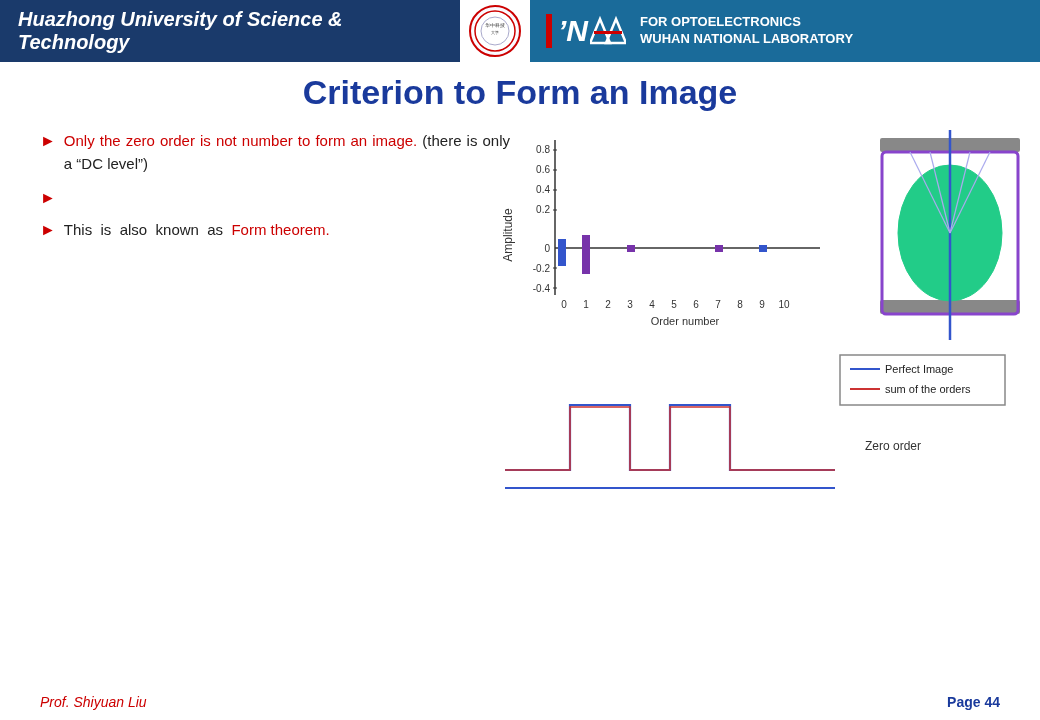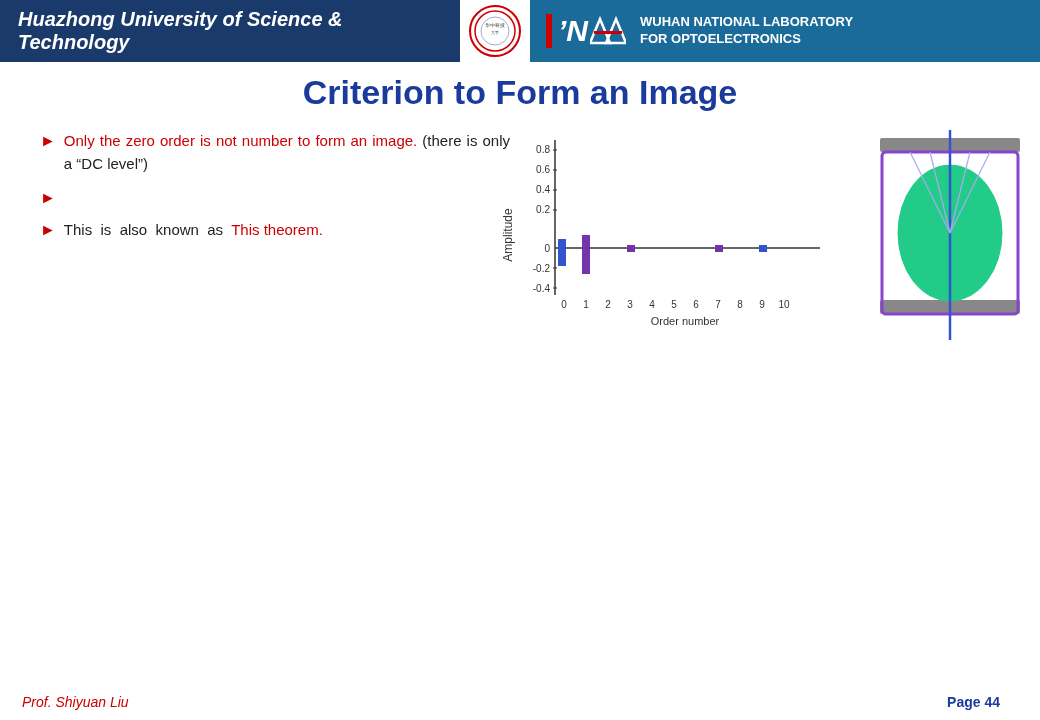--- a/index.html
+++ b/index.html
@@ -154,21 +154,21 @@
       height: 185px;
       position: relative;
       margin-left: -80px;
       margin-top: 0;
     }
 
     
     .footer {
       position: absolute;
       bottom: 10px;
-      left: 22px;
+      left: 40px;
       right: 40px;
       display: flex;
       justify-content: space-between;
       align-items: center;
       gap: 48px;
     }
     .footer-left {
       color: #cc0000;
       font-size: 14px;
       font-style: italic;
@@ -200,22 +200,22 @@
     <div class="nl-logo">
       <span style="color:#fff;font-style:italic;font-size:30px;font-weight:900;">’</span>
       <span style="color:#fff;font-size:30px;font-weight:900;font-style:italic;">N</span>
       <svg width="36" height="32" viewBox="0 0 36 32" style="margin:0 2px;">
         <polygon points="0,28 10,4 20,28" fill="none" stroke="#fff" stroke-width="2.5"></polygon>
         <polygon points="16,28 26,4 36,28" fill="none" stroke="#fff" stroke-width="2.5"></polygon>
         <rect x="4" y="16" width="28" height="3" fill="#cc0000"></rect>
       </svg>
     </div>
     <div class="header-right-text">
+      <div>FOR OPTOELECTRONICS</div>
       <div>WUHAN NATIONAL LABORATORY</div>
-      <div>FOR OPTOELECTRONICS</div>
     </div>
   </div>
 </div>
 
 <div class="main">
   <h1 class="page-title">Criterion to Form an Image</h1>
 
   <div class="content-row">
 
     <div class="left-panel">
@@ -228,21 +228,21 @@
         </span>
       </div>
 
       <div class="bullet-item">
         <span class="bullet-arrow">►</span>
       </div>
 
       <div class="bullet-item">
         <span class="bullet-arrow">►</span>
         <span class="bullet-text">
-          This&nbsp; is&nbsp; also&nbsp; known&nbsp; as&nbsp; <span class="red-text">This theorem.</span>
+          This&nbsp; is&nbsp; also&nbsp; known&nbsp; as&nbsp; <span class="red-text">Form theorem.</span>
         </span>
       </div>
     </div>
 
     <div class="right-panel">
 
       <div style="display:flex; align-items:flex-start; gap:10px; width:100%;">
 
         <div class="chart-container">
           <svg width="340" height="210" viewBox="0 0 340 210">
@@ -312,20 +312,62 @@
             <line x1="100" y1="0" x2="100" y2="210" stroke="#3355cc" stroke-width="2.5"></line>
 
             <line x1="60" y1="22" x2="100" y2="103" stroke="#aaaaee" stroke-width="1.2"></line>
             <line x1="80" y1="22" x2="100" y2="103" stroke="#aaaaee" stroke-width="1.2"></line>
             <line x1="120" y1="22" x2="100" y2="103" stroke="#aaaaee" stroke-width="1.2"></line>
             <line x1="140" y1="22" x2="100" y2="103" stroke="#aaaaee" stroke-width="1.2"></line>
           </svg>
         </div>
       </div>
 
+      <div class="bottom-chart" style="position:relative;">
+        <svg width="520" height="185" viewBox="0 0 520 185">
+
+          <rect x="345" y="15" width="165" height="50" fill="white" stroke="#888" stroke-width="1.5"></rect>
+
+          <line x1="355" y1="29" x2="385" y2="29" stroke="#3355cc" stroke-width="2"></line>
+          <text x="390" y="33" font-size="11" fill="#222">Perfect Image</text>
+
+          <line x1="355" y1="49" x2="385" y2="49" stroke="#cc3333" stroke-width="2"></line>
+          <text x="390" y="53" font-size="11" fill="#222">sum of the orders</text>
+
+          <text x="370" y="110" font-size="12" fill="#333">Zero order</text>
+
+          <polyline points="
+            10,130
+            75,130
+            75,65
+            135,65
+            135,130
+            175,130
+            175,65
+            235,65
+            235,130
+            340,130
+          " fill="none" stroke="#3355cc" stroke-width="2.2"></polyline>
+
+          <polyline points="
+            10,130
+            75,130
+            75,67
+            135,67
+            135,130
+            175,130
+            175,67
+            235,67
+            235,130
+            340,130
+          " fill="none" stroke="#cc3333" stroke-width="1.5" stroke-dasharray="0"></polyline>
+
+          <line x1="10" y1="148" x2="340" y2="148" stroke="#3355cc" stroke-width="2"></line>
+        </svg>
+      </div>
 
     </div>
   </div>
 </div>
 
 <div class="footer">
   <span class="footer-left">Prof. Shiyuan  Liu</span>
   <span class="footer-right">Page 44</span>
 </div>
 

